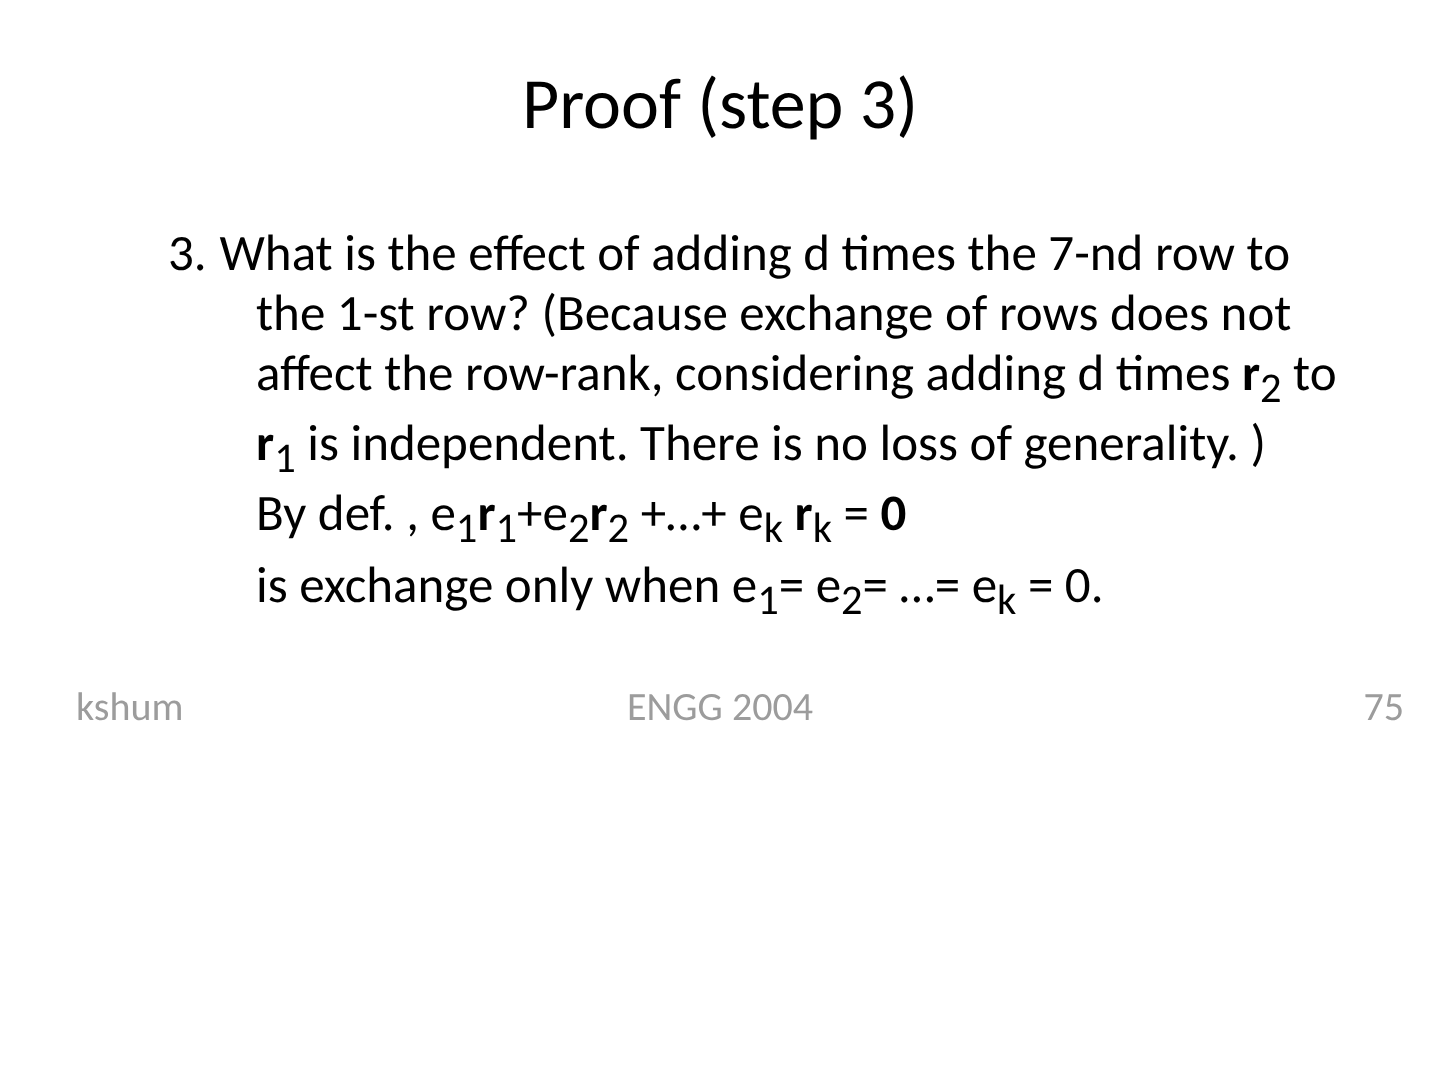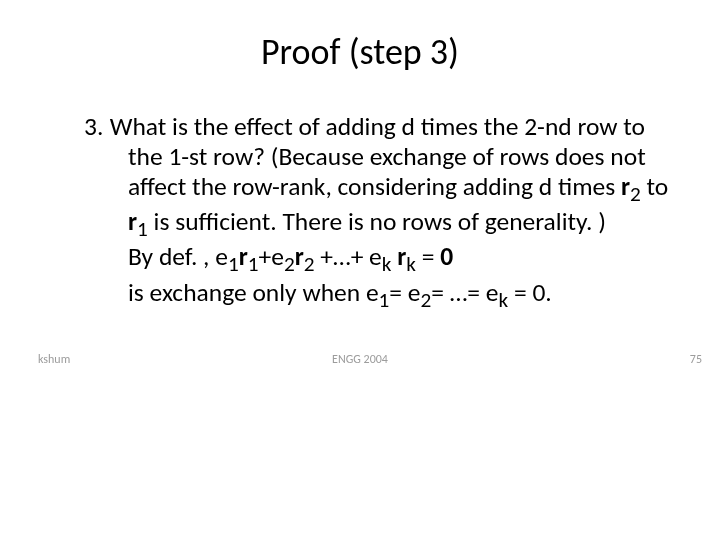--- a/index.html
+++ b/index.html
@@ -3,35 +3,35 @@
 <meta charset="utf-8">
 <style>
   * { margin: 0; padding: 0; box-sizing: border-box; }
   html, body { width: 720px; height: 540px; background: #fff; font-family: Calibri, "Segoe UI", Arial, sans-serif; color: #000; overflow: hidden; }
   .slide { width: 720px; height: 384px; position: relative; padding: 30px 40px 40px 40px; }
   .title { text-align: center; font-size: 36px; font-weight: 400; margin-bottom: 38px; }
   .body { font-size: 25.5px; line-height: 1.18; }
   .hang { padding-left: 88px; text-indent: -44px; }
   .hang2 { padding-left: 88px; }
   .sup1 { padding-left: 44px; }
-  .footer { position: absolute; bottom: 18px; left: 0; right: 0; display: flex; justify-content: space-between; align-items: flex-end; padding: 0 18px 0 38px; font-size: 12px; color: #9c9c9c; }
+  .footer { position: absolute; bottom: 18px; left: 0; right: 0; display: flex; justify-content: space-between; align-items: flex-end; padding: 0 18px 0 38px; font-size: 20px; color: #9c9c9c; }
   .footer .center { position: absolute; left: 50%; transform: translateX(-50%); }
   .wide { display: inline-block; width: 0.25em; }
 </style>
 </head>
 <body>
 
 <div class="slide">
 
   <h1 class="title">Proof (step 3)</h1>
 
   <div class="body">
 
     <div class="hang">
-      <span>3.</span><span class="wide"></span><span>What is the effect of adding d times the 2-nd row to the 1-st row? (Because exchange of rows does not affect the row-rank, considering adding d times </span><b>r</b><sub>2</sub><span> to </span><b>r</b><sub>1</sub><span> is sufficient. There is no rows of generality. )</span>
+      <span>3.</span><span class="wide"></span><span>What is the effect of adding d times the 7-nd row to the 1-st row? (Because exchange of rows does not affect the row-rank, considering adding d times </span><b>r</b><sub>2</sub><span> to </span><b>r</b><sub>1</sub><span> is independent. There is no loss of generality. )</span>
     </div>
 
 
     <div class="hang2">
       <span>By def. , e</span><sub>1</sub><b>r</b><sub>1</sub><span>+e</span><sub>2</sub><b>r</b><sub>2</sub><span> +…+ e</span><sub>k</sub><span> </span><b>r</b><sub>k</sub><span> = </span><b>0</b>
     </div>
 
     <div class="hang2">
       <span>is exchange only when e</span><sub>1</sub><span>= e</span><sub>2</sub><span>= …= e</span><sub>k</sub><span> = 0.</span>
     </div>

